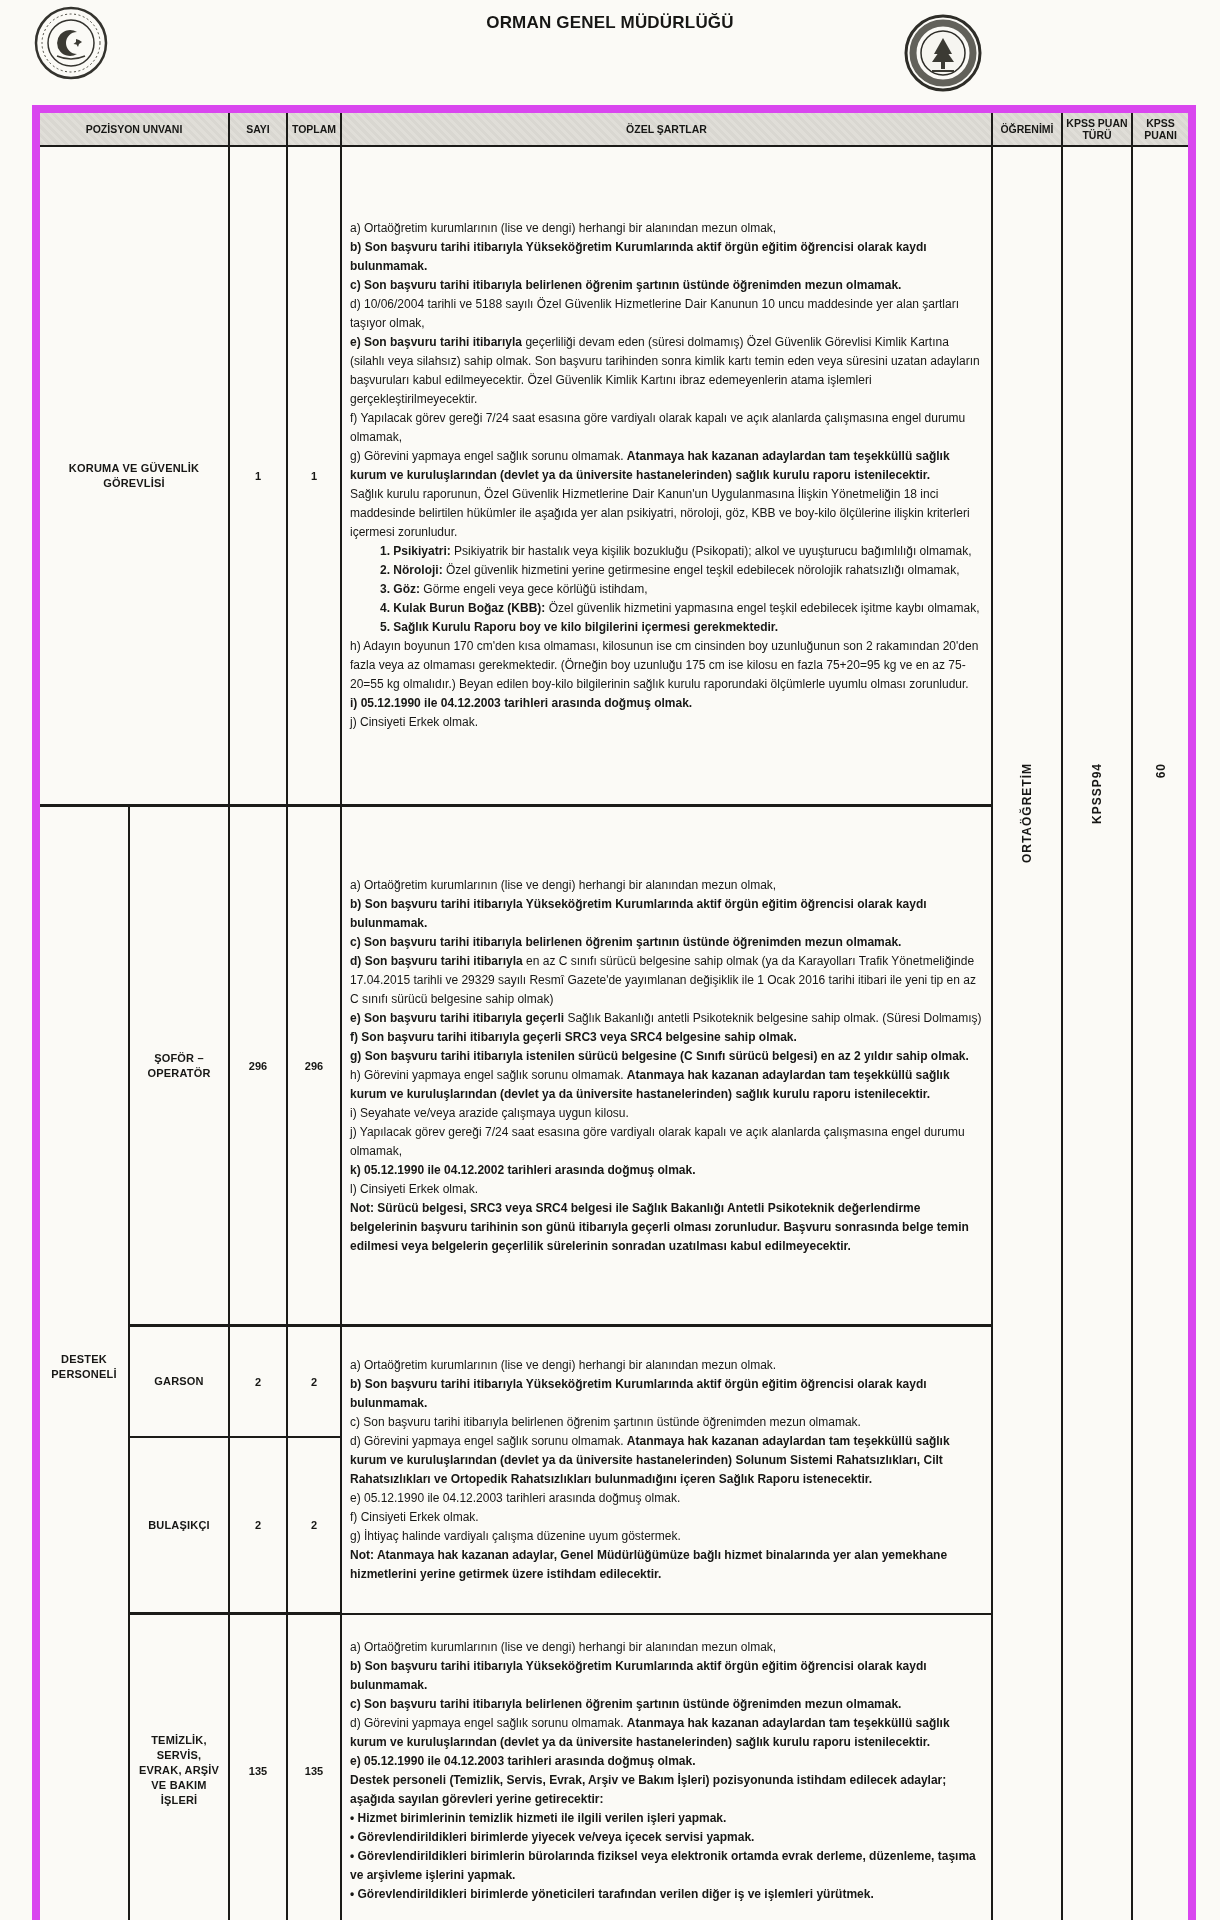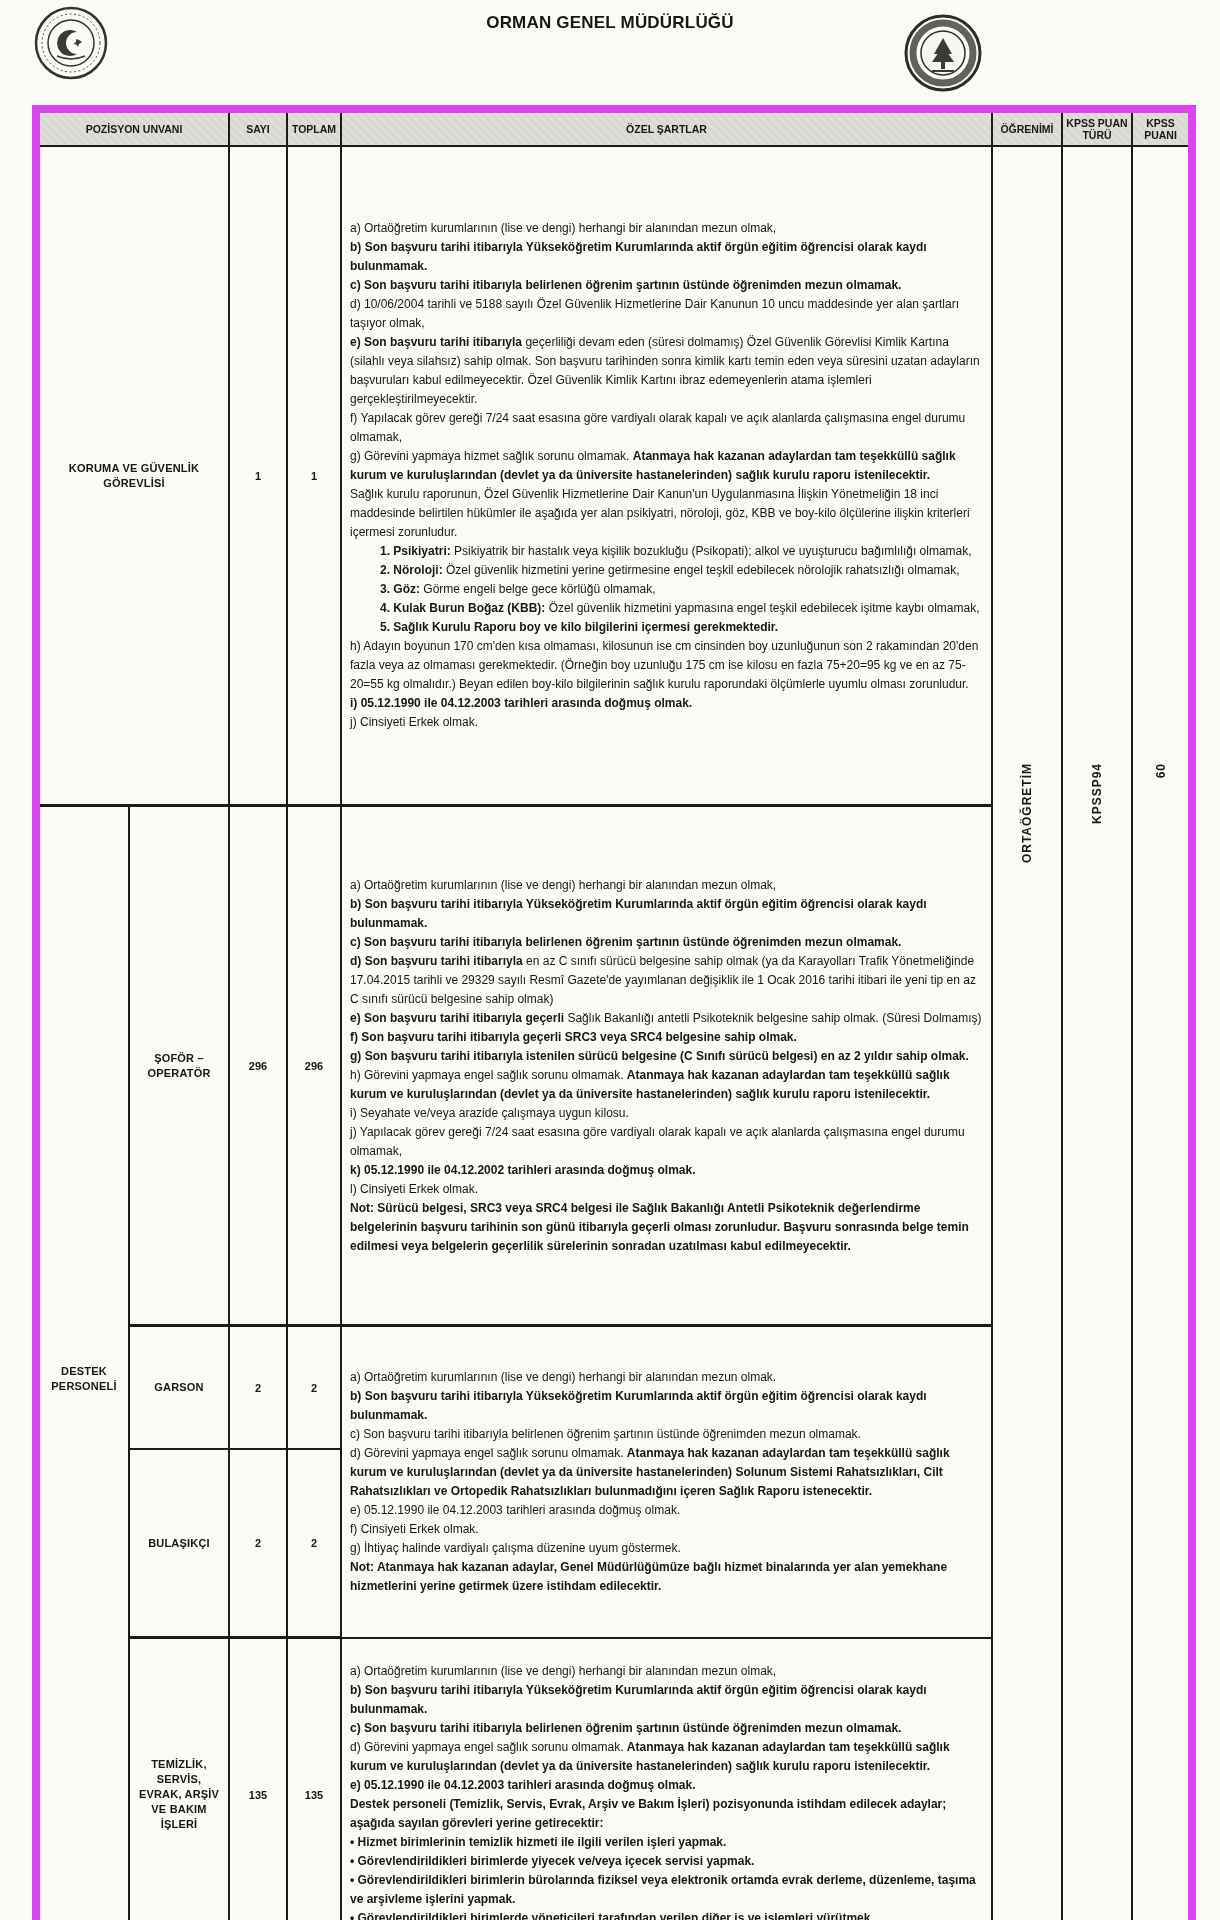--- a/index.html
+++ b/index.html
@@ -24,21 +24,21 @@
     border:8px solid #d946ef;
   }
   td,th{border:2px solid #1b1b18;vertical-align:middle;overflow:hidden;}
   thead th{
     height:30px;font-size:10.5px;font-weight:700;text-align:center;
     background:repeating-linear-gradient(45deg,#d9d7d1 0 3px,#e0deD8 3px 6px);
     padding:1px 2px;line-height:12px;
   }
   .pos{
     font-size:11px;font-weight:700;text-align:center;
-    padding:8px 4px;line-height:15px;letter-spacing:.2px;
+    padding:2px 4px;line-height:15px;letter-spacing:.2px;
   }
   .num{font-size:11px;font-weight:700;text-align:center;}
   .cond{padding:16px 8px;vertical-align:middle;}
   .cond-wrap{font-size:12px;line-height:19px;}
   .cond-line{margin:0;}
   .cond-line.ind{margin-left:30px;}
   .rot{vertical-align:top;position:relative;}
   .rot-flex{
     height:100%;min-height:1630px;display:flex;flex-direction:column;
     align-items:center;justify-content:flex-start;
@@ -114,25 +114,25 @@
       <td class="num">1</td>
       <td class="num">1</td>
       <td class="cond">
         <div class="cond-wrap">
             <div class="cond-line"><span>a) Ortaöğretim kurumlarının (lise ve dengi) herhangi bir alanından mezun olmak,</span></div>
             <div class="cond-line"><span style="font-weight: 700;">b) Son başvuru tarihi itibarıyla Yükseköğretim Kurumlarında aktif örgün eğitim öğrencisi olarak kaydı bulunmamak.</span></div>
             <div class="cond-line"><span style="font-weight: 700;">c) Son başvuru tarihi itibarıyla belirlenen öğrenim şartının üstünde öğrenimden mezun olmamak.</span></div>
             <div class="cond-line"><span>d) 10/06/2004 tarihli ve 5188 sayılı Özel Güvenlik Hizmetlerine Dair Kanunun 10 uncu maddesinde yer alan şartları taşıyor olmak,</span></div>
             <div class="cond-line"><span style="font-weight: 700;">e) Son başvuru tarihi itibarıyla</span><span> geçerliliği devam eden (süresi dolmamış) Özel Güvenlik Görevlisi Kimlik Kartına (silahlı veya silahsız) sahip olmak. Son başvuru tarihinden sonra kimlik kartı temin eden veya süresini uzatan adayların başvuruları kabul edilmeyecektir. Özel Güvenlik Kimlik Kartını ibraz edemeyenlerin atama işlemleri gerçekleştirilmeyecektir.</span></div>
             <div class="cond-line"><span>f) Yapılacak görev gereği 7/24 saat esasına göre vardiyalı olarak kapalı ve açık alanlarda çalışmasına engel durumu olmamak,</span></div>
-            <div class="cond-line"><span>g) Görevini yapmaya hizmet sağlık sorunu olmamak. </span><span style="font-weight: 700;">Atanmaya hak kazanan adaylardan tam teşekküllü sağlık kurum ve kuruluşlarından (devlet ya da üniversite hastanelerinden) sağlık kurulu raporu istenilecektir.</span></div>
+            <div class="cond-line"><span>g) Görevini yapmaya engel sağlık sorunu olmamak. </span><span style="font-weight: 700;">Atanmaya hak kazanan adaylardan tam teşekküllü sağlık kurum ve kuruluşlarından (devlet ya da üniversite hastanelerinden) sağlık kurulu raporu istenilecektir.</span></div>
             <div class="cond-line"><span>Sağlık kurulu raporunun, Özel Güvenlik Hizmetlerine Dair Kanun'un Uygulanmasına İlişkin Yönetmeliğin 18 inci maddesinde belirtilen hükümler ile aşağıda yer alan psikiyatri, nöroloji, göz, KBB ve boy-kilo ölçülerine ilişkin kriterleri içermesi zorunludur.</span></div>
             <div class="cond-line ind"><span style="font-weight: 700;">1. Psikiyatri:</span><span> Psikiyatrik bir hastalık veya kişilik bozukluğu (Psikopati); alkol ve uyuşturucu bağımlılığı olmamak,</span></div>
             <div class="cond-line ind"><span style="font-weight: 700;">2. Nöroloji:</span><span> Özel güvenlik hizmetini yerine getirmesine engel teşkil edebilecek nörolojik rahatsızlığı olmamak,</span></div>
-            <div class="cond-line ind"><span style="font-weight: 700;">3. Göz:</span><span> Görme engeli belge gece körlüğü olmamak,</span></div>
+            <div class="cond-line ind"><span style="font-weight: 700;">3. Göz:</span><span> Görme engeli veya gece körlüğü istihdam,</span></div>
             <div class="cond-line ind"><span style="font-weight: 700;">4. Kulak Burun Boğaz (KBB):</span><span> Özel güvenlik hizmetini yapmasına engel teşkil edebilecek işitme kaybı olmamak,</span></div>
             <div class="cond-line ind"><span style="font-weight: 700;">5. Sağlık Kurulu Raporu boy ve kilo bilgilerini içermesi gerekmektedir.</span></div>
             <div class="cond-line"><span>h) Adayın boyunun 170 cm'den kısa olmaması, kilosunun ise cm cinsinden boy uzunluğunun son 2 rakamından 20'den fazla veya az olmaması gerekmektedir. (Örneğin boy uzunluğu 175 cm ise kilosu en fazla 75+20=95 kg ve en az 75-20=55 kg olmalıdır.) Beyan edilen boy-kilo bilgilerinin sağlık kurulu raporundaki ölçümlerle uyumlu olması zorunludur.</span></div>
             <div class="cond-line"><span style="font-weight: 700;">i) 05.12.1990 ile 04.12.2003 tarihleri arasında doğmuş olmak.</span></div>
             <div class="cond-line"><span>j) Cinsiyeti Erkek olmak.</span></div>
           </div>
       </td>
       <td class="rot" rowspan="5">
         <div class="rot-flex">
             <span class="rot-text">ORTAÖĞRETİM</span>

